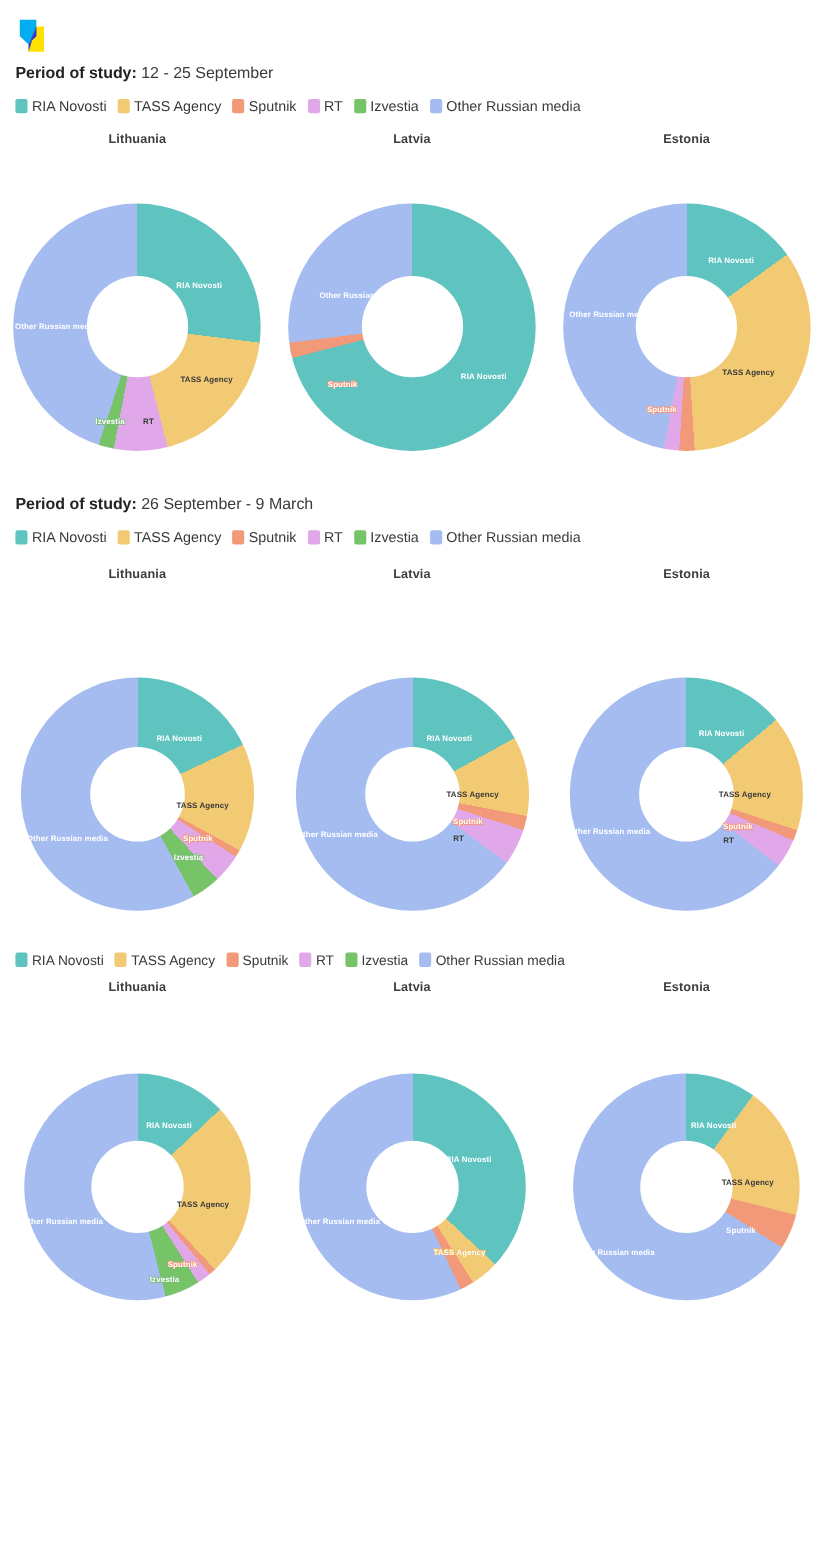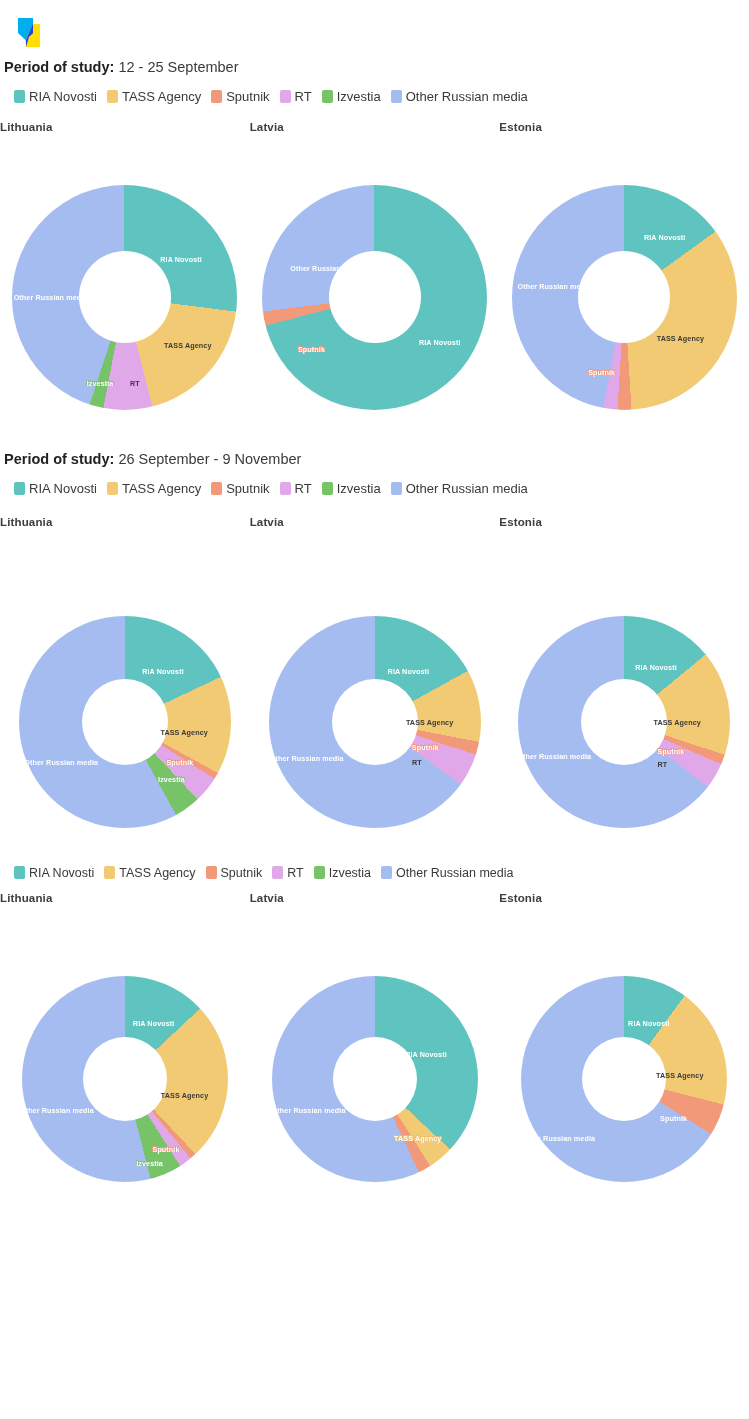--- a/index.html
+++ b/index.html
@@ -35,21 +35,21 @@
     font-size: 19.5px;
     font-weight: bold;
     line-height: 1.28;
     color: #2b2b2b;
     letter-spacing: -0.1px;
   }
 
   
   .section { position: relative; }
   .period {
-    padding: 0 4px;
+    padding: 0 14px;
     font-size: 14.5px;
     color: #3a3a3a;
     line-height: 1.3;
   }
   .period b { font-weight: bold; color: #222; }
 
   .legend {
     display: flex;
     align-items: center;
     flex-wrap: nowrap;
@@ -76,21 +76,21 @@
 
   .chart-row {
     display: flex;
     width: 749px;
   }
   .chart-cell {
     flex: 1 1 33.333%;
     position: relative;
   }
   .chart-title {
-    text-align: left;
+    text-align: center;
     font-size: 11.5px;
     font-weight: bold;
     color: #3d3d3d;
     letter-spacing: 0.15px;
   }
 
   
   .donut-wrap {
     position: relative;
     margin: 0 auto;
@@ -230,21 +230,21 @@
         <span class="slice-label lbl-outline-o" style="left:40%;top:83%;">Sputnik</span>
         <span class="slice-label lbl-light" style="left:19%;top:45%;">Other Russian media</span>
       </div>
     </div>
   </div>
 </div>
 
 <div class="section" style="margin-top:40px;">
   <div class="period">
     <b>Period of study:</b>
-    <span>26 September - 9 November</span>
+    <span>26 September - 9 March</span>
   </div>
 
   <div class="legend" style="margin-top:12px;">
     <div class="legend-item">
         <span class="legend-swatch" style="background:#5FC4C0"></span>
         <span class="legend-label">RIA Novosti</span>
       </div>
     <div class="legend-item">
         <span class="legend-swatch" style="background:#F2CA74"></span>
         <span class="legend-label">TASS Agency</span>

